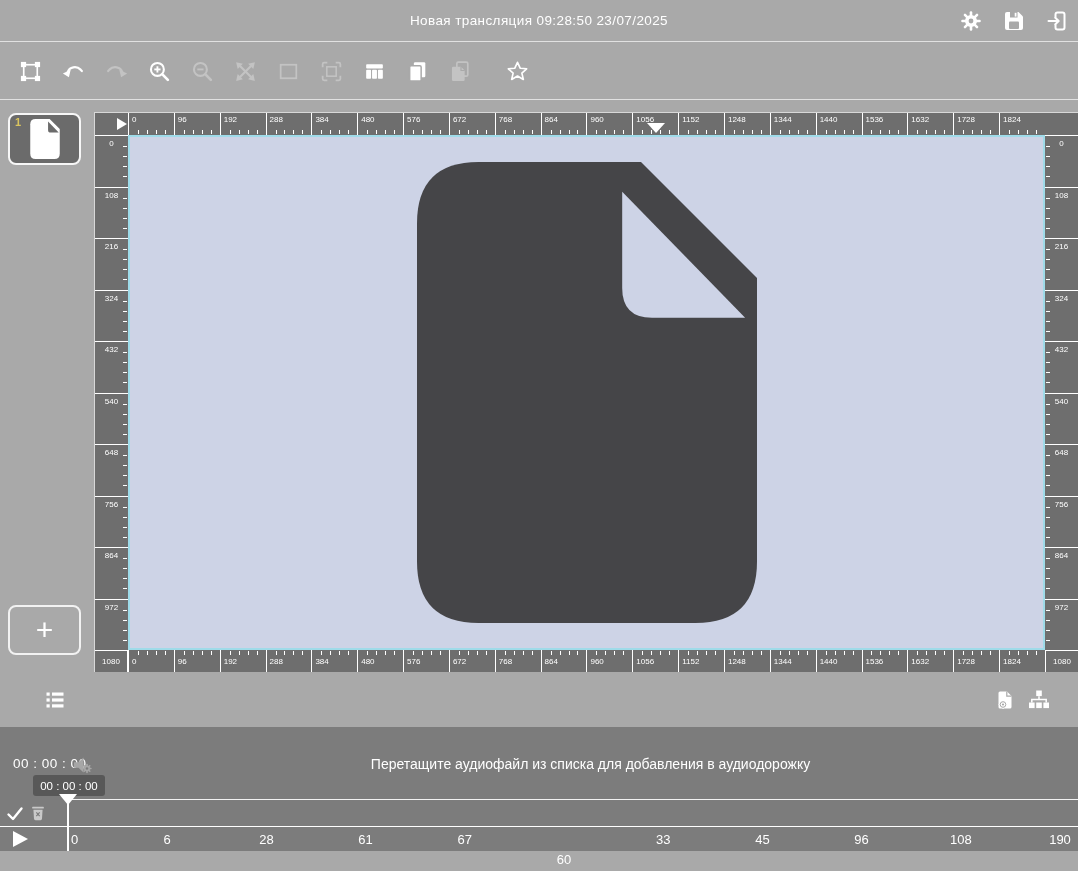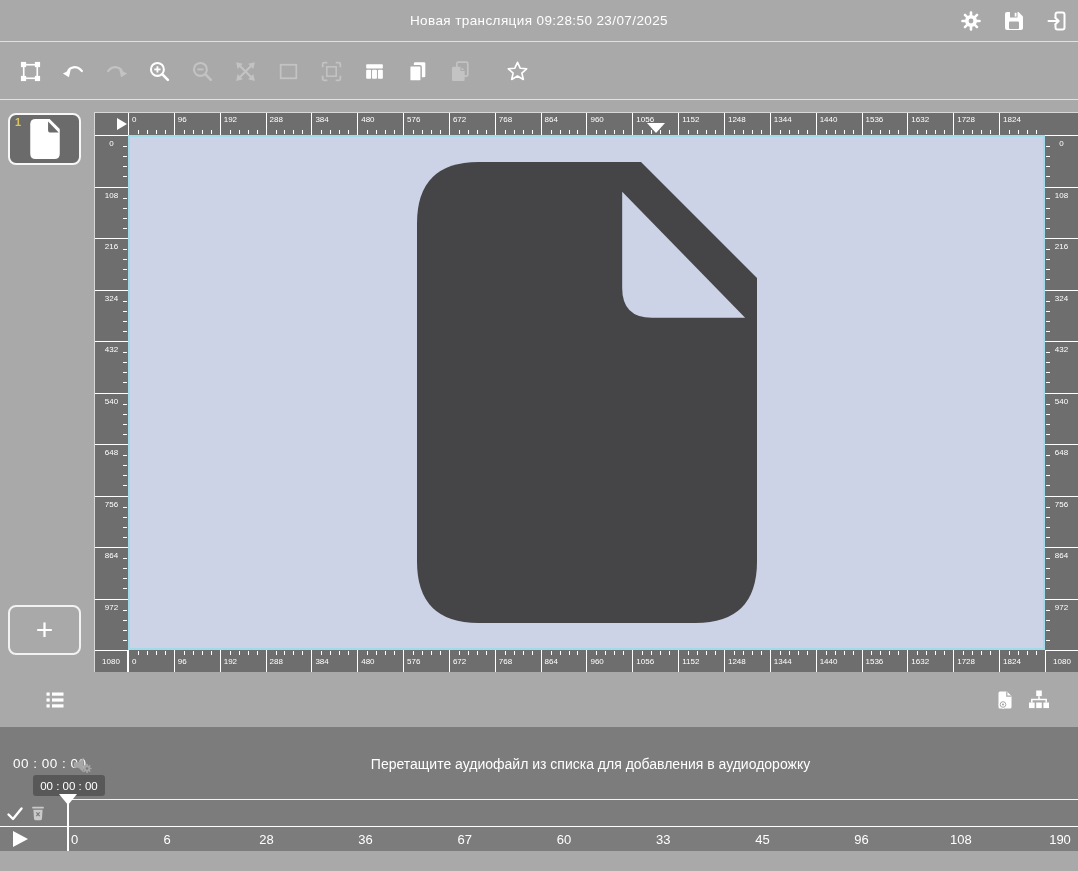--- a/index.html
+++ b/index.html
@@ -773,23 +773,23 @@
     </div>
   </div>
   <div id="edit-hline"></div>
 
   <div id="row-timeline">
     <div id="play-btn"></div>
     <div id="timeline-labels">
         <span class="tl-label" style="left: 71px;">0</span>
         <span class="tl-label" style="left: 167.2px; transform: translateX(-50%);">6</span>
         <span class="tl-label" style="left: 266.4px; transform: translateX(-50%);">28</span>
-        <span class="tl-label" style="left: 365.6px; transform: translateX(-50%);">36</span>
+        <span class="tl-label" style="left: 365.6px; transform: translateX(-50%);">61</span>
         <span class="tl-label" style="left: 464.8px; transform: translateX(-50%);">67</span>
-        <span class="tl-label" style="left: 564px; transform: translateX(-50%);">60</span>
+        <span class="tl-label" style="left: 564px; transform: translateX(-50%); margin-top: 20px;">60</span>
         <span class="tl-label" style="left: 663.2px; transform: translateX(-50%);">33</span>
         <span class="tl-label" style="left: 762.4px; transform: translateX(-50%);">45</span>
         <span class="tl-label" style="left: 861.6px; transform: translateX(-50%);">96</span>
         <span class="tl-label" style="left: 960.8px; transform: translateX(-50%);">108</span>
         <span class="tl-label" style="left: 1060px; transform: translateX(-50%);">190</span>
       </div>
   </div>
 
 
   <div id="playhead-line"></div>

